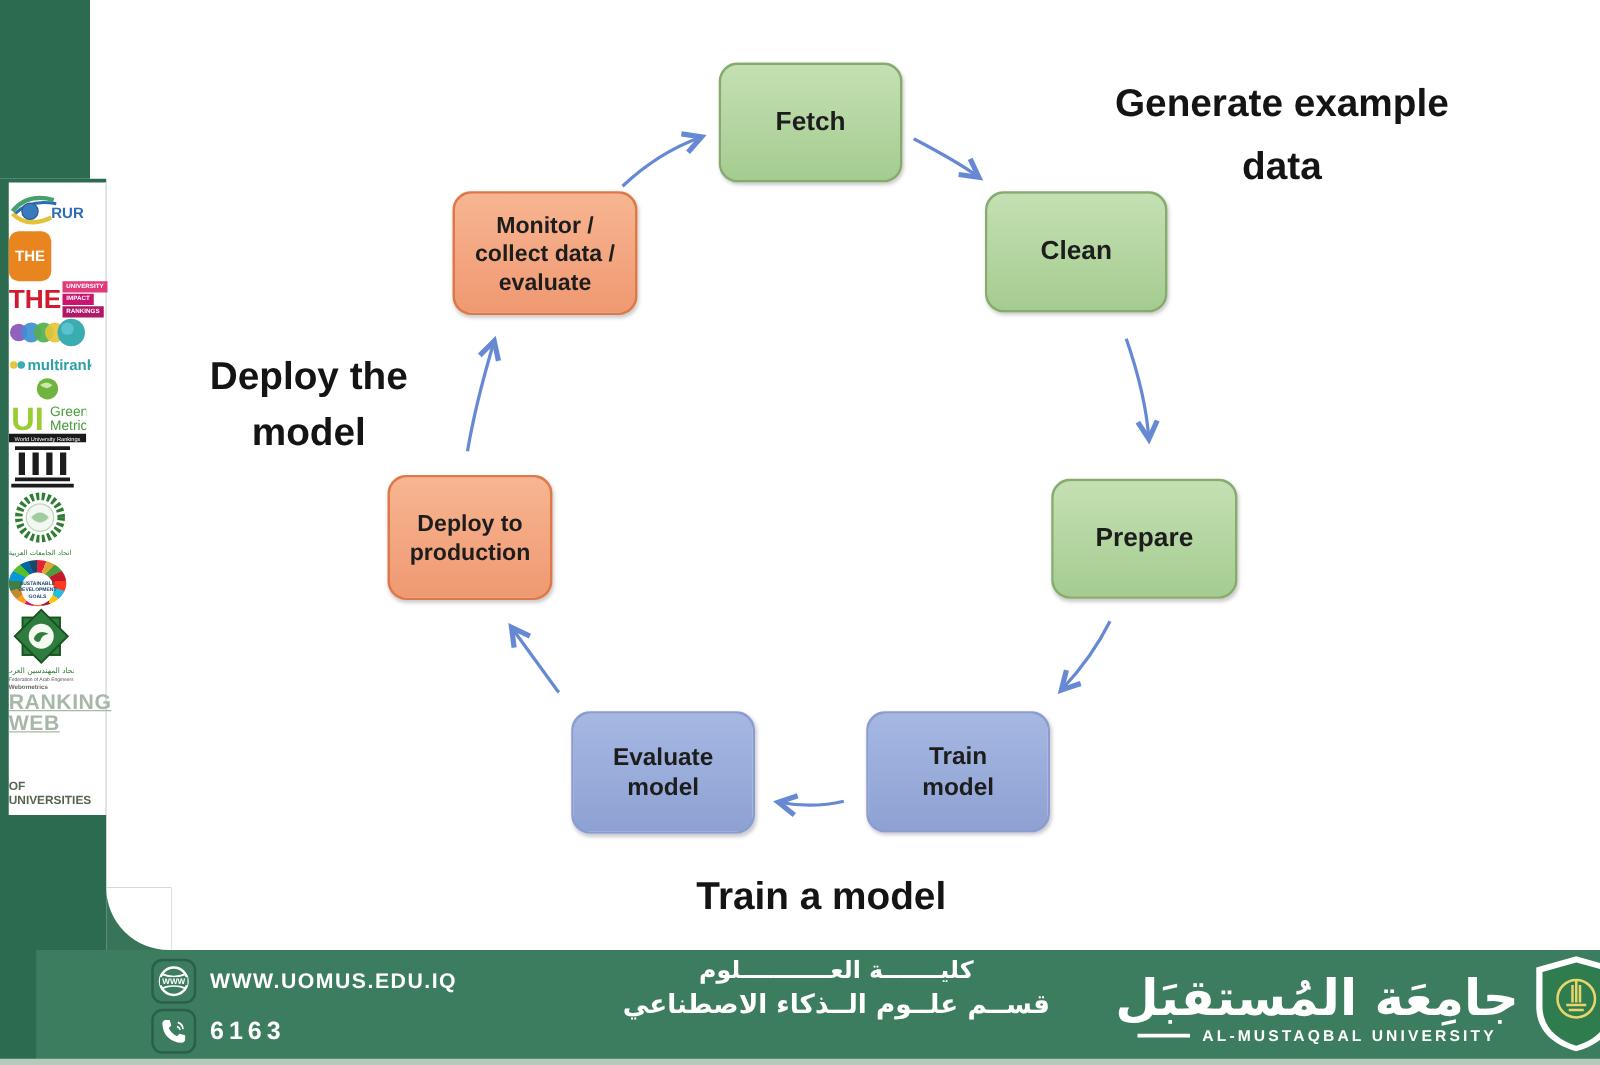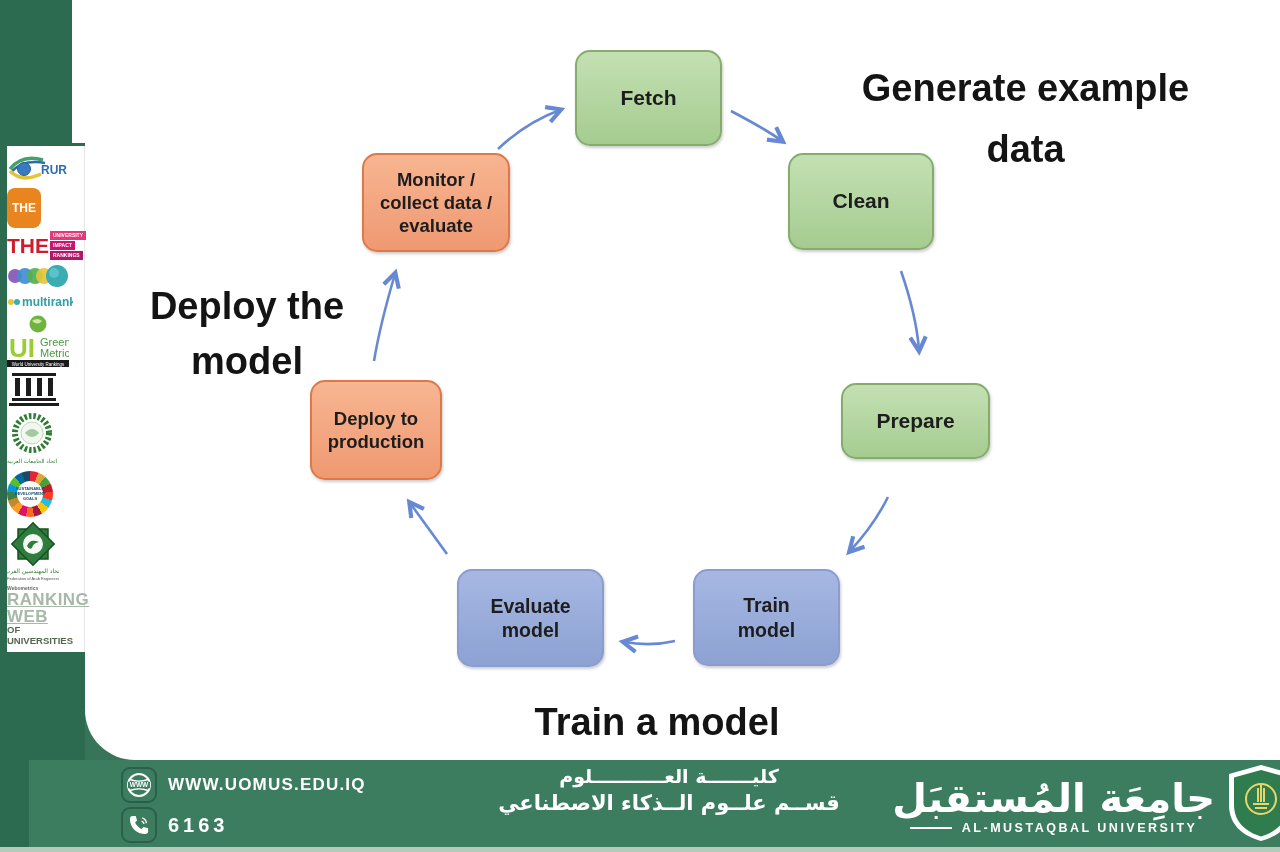--- a/index.html
+++ b/index.html
@@ -38,30 +38,30 @@
     background:conic-gradient(#e5243b 0 5.9%,#dda63a 0 11.8%,#4c9f38 0 17.6%,#c5192d 0 23.5%,
       #ff3a21 0 29.4%,#26bde2 0 35.3%,#fcc30b 0 41.2%,#a21942 0 47.1%,#fd6925 0 52.9%,
       #dd1367 0 58.8%,#fd9d24 0 64.7%,#bf8b2e 0 70.6%,#3f7e44 0 76.5%,#0a97d9 0 82.4%,
       #56c02b 0 88.2%,#00689d 0 94.1%,#19486a 0 100%);}
   .sdg-center{position:absolute;left:10px;top:10px;width:26px;height:26px;border-radius:50%;
     background:#fff;color:#19486a;font-size:4px;font-weight:bold;text-align:center;
     display:flex;align-items:center;justify-content:center;padding:1px;box-sizing:border-box;}
   .webo{display:flex;flex-direction:column;align-items:flex-start;width:72px;}
   .webo-pre{font-size:5px;color:#666;font-weight:bold;}
   .webo-l1{font-size:17px;font-weight:800;color:#a8b8a8;letter-spacing:0.4px;line-height:1;text-decoration:underline;}
-  .webo-l2{font-size:9.5px;font-weight:800;color:#55664f;line-height:1.15;}
+  .webo-l2{font-size:9.5px;font-weight:800;color:#55664f;line-height:1.15;margin-top:38px;}
 
   
   .node{position:absolute;border-radius:15px;display:flex;align-items:center;justify-content:center;
     text-align:center;white-space:pre-line;font-weight:600;color:#1d1d1d;
     box-shadow:1px 2px 3px rgba(110,110,110,0.35);box-sizing:border-box;line-height:1.25;}
   .node.green{background:linear-gradient(180deg,#c4e0b3,#a5cc90);border:2px solid #85ac6d;font-size:21px;}
   .node.orange{background:linear-gradient(180deg,#f7b591,#ef9972);border:2px solid #dd7848;font-size:18.5px;}
   .node.blue{background:linear-gradient(180deg,#a6b7e2,#8da2d3);border:2px solid #8a9cd0;font-size:19.5px;}
-  .stage-label{position:absolute;font-size:38px;font-weight:600;color:#141414;text-align:center;
+  .stage-label{position:absolute;font-size:31px;font-weight:600;color:#141414;text-align:center;
     white-space:pre-line;line-height:1.6;}
   .stage-label.deploy{line-height:1.45;}
   .arrows{position:absolute;left:0;top:0;pointer-events:none;}
 
   
   .footer-contact{position:absolute;left:92px;top:7px;}
   .contact-row{display:flex;align-items:center;gap:11px;margin-bottom:4px;}
   .icon-box{width:36px;height:36px;border:2px solid #27594434;border-radius:9px;display:flex;
     align-items:center;justify-content:center;border-color:#2a5f4b;box-sizing:border-box;}
   .contact-text{color:#fff;font-weight:bold;font-size:17px;letter-spacing:1.2px;}
@@ -193,21 +193,21 @@
     <path d="M901 271 C910 297, 917 324, 919 350" marker-end="url(#ah)"></path>
     <path d="M888 497 C878 517, 864 536, 850 551" marker-end="url(#ah)"></path>
     <path d="M675 641 C658 645, 641 645, 624 642" marker-end="url(#ah)"></path>
     <path d="M447 554 C436 539, 423 521, 410 503" marker-end="url(#ah)"></path>
     <path d="M374 361 C379 331, 387 301, 395 274" marker-end="url(#ah)"></path>
   </g>
 </svg>
 
 <div class="node green" style="left:575px;top:50px;width:147px;height:96px;">Fetch</div>
 <div class="node green" style="left:788px;top:153px;width:146px;height:97px;">Clean</div>
-<div class="node green" style="left:841px;top:383px;width:149px;height:76px;">Prepare</div>
+<div class="node green" style="left:841px;top:383px;width:149px;height:96px;">Prepare</div>
 <div class="node blue" style="left:693px;top:569px;width:147px;height:97px;">Train
 model</div>
 <div class="node blue" style="left:457px;top:569px;width:147px;height:98px;">Evaluate
 model</div>
 <div class="node orange" style="left:310px;top:380px;width:132px;height:100px;">Deploy to
 production</div>
 <div class="node orange" style="left:362px;top:153px;width:148px;height:99px;">Monitor /
 collect data /
 evaluate</div>
 

